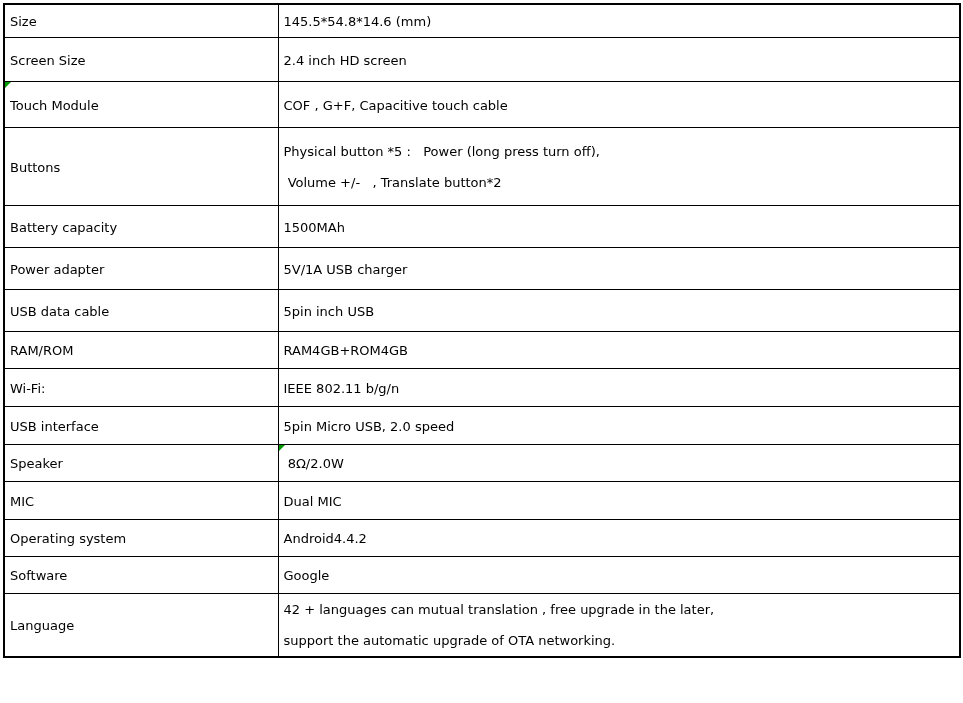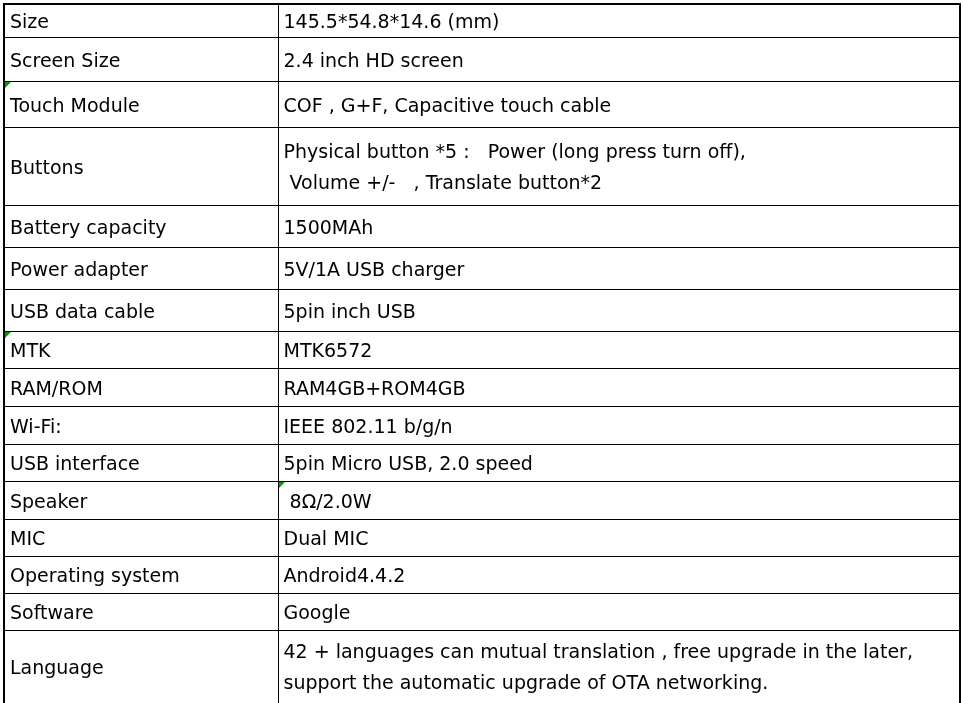--- a/index.html
+++ b/index.html
@@ -26,21 +26,21 @@
     border-collapse: collapse;
     table-layout: fixed;
     margin: 3px 0 0 3px;
     width: 956px;
     border: 2px solid var(--border);
   }
   table.spec td {
     border: 1px solid var(--border);
     vertical-align: middle;
     padding: 0 4px 0 5px;
-    font-size: 19px;
+    font-size: 13px;
     line-height: 31px;
     position: relative;
     overflow: hidden;
   }
   .txt { white-space: pre-wrap; display: inline-block; vertical-align: middle; }
   
   table.spec tr:nth-child(1)  { height: 30px; }
   table.spec tr:nth-child(2)  { height: 44px; }
   table.spec tr:nth-child(3)  { height: 46px; }
   table.spec tr:nth-child(4)  { height: 78px; }
@@ -100,24 +100,20 @@
       </tr>
       <tr>
         <td><span class="txt">Power adapter</span></td>
         <td><span class="txt">5V/1A USB charger</span></td>
       </tr>
       <tr>
         <td><span class="txt">USB data cable</span></td>
         <td><span class="txt">5pin inch USB</span></td>
       </tr>
       <tr>
-        <td><span class="tri"></span><span class="txt">MTK</span></td>
-        <td><span class="txt">MTK6572</span></td>
-      </tr>
-      <tr>
         <td><span class="txt">RAM/ROM</span></td>
         <td><span class="txt">RAM4GB+ROM4GB</span></td>
       </tr>
       <tr>
         <td><span class="txt">Wi-Fi:</span></td>
         <td><span class="txt">IEEE 802.11 b/g/n</span></td>
       </tr>
       <tr>
         <td><span class="txt">USB interface</span></td>
         <td><span class="txt">5pin Micro USB, 2.0 speed</span></td>

